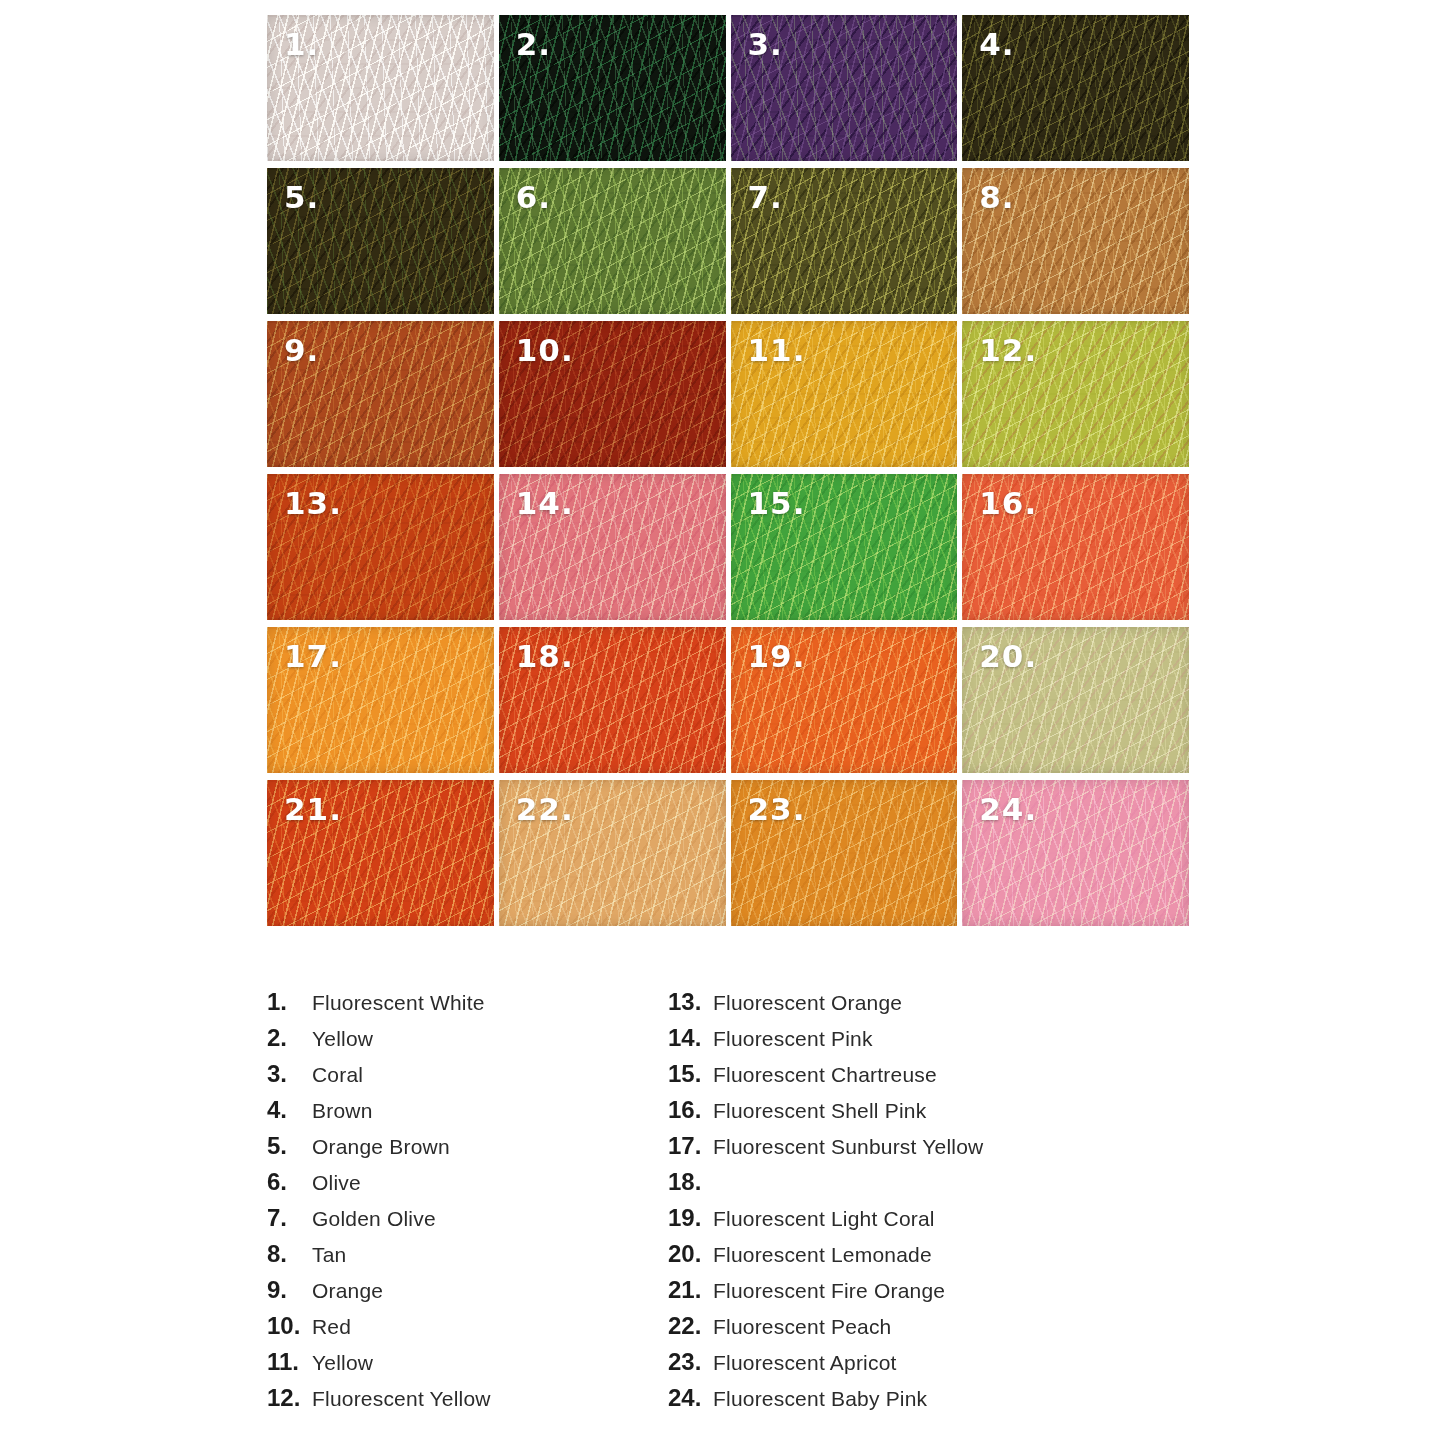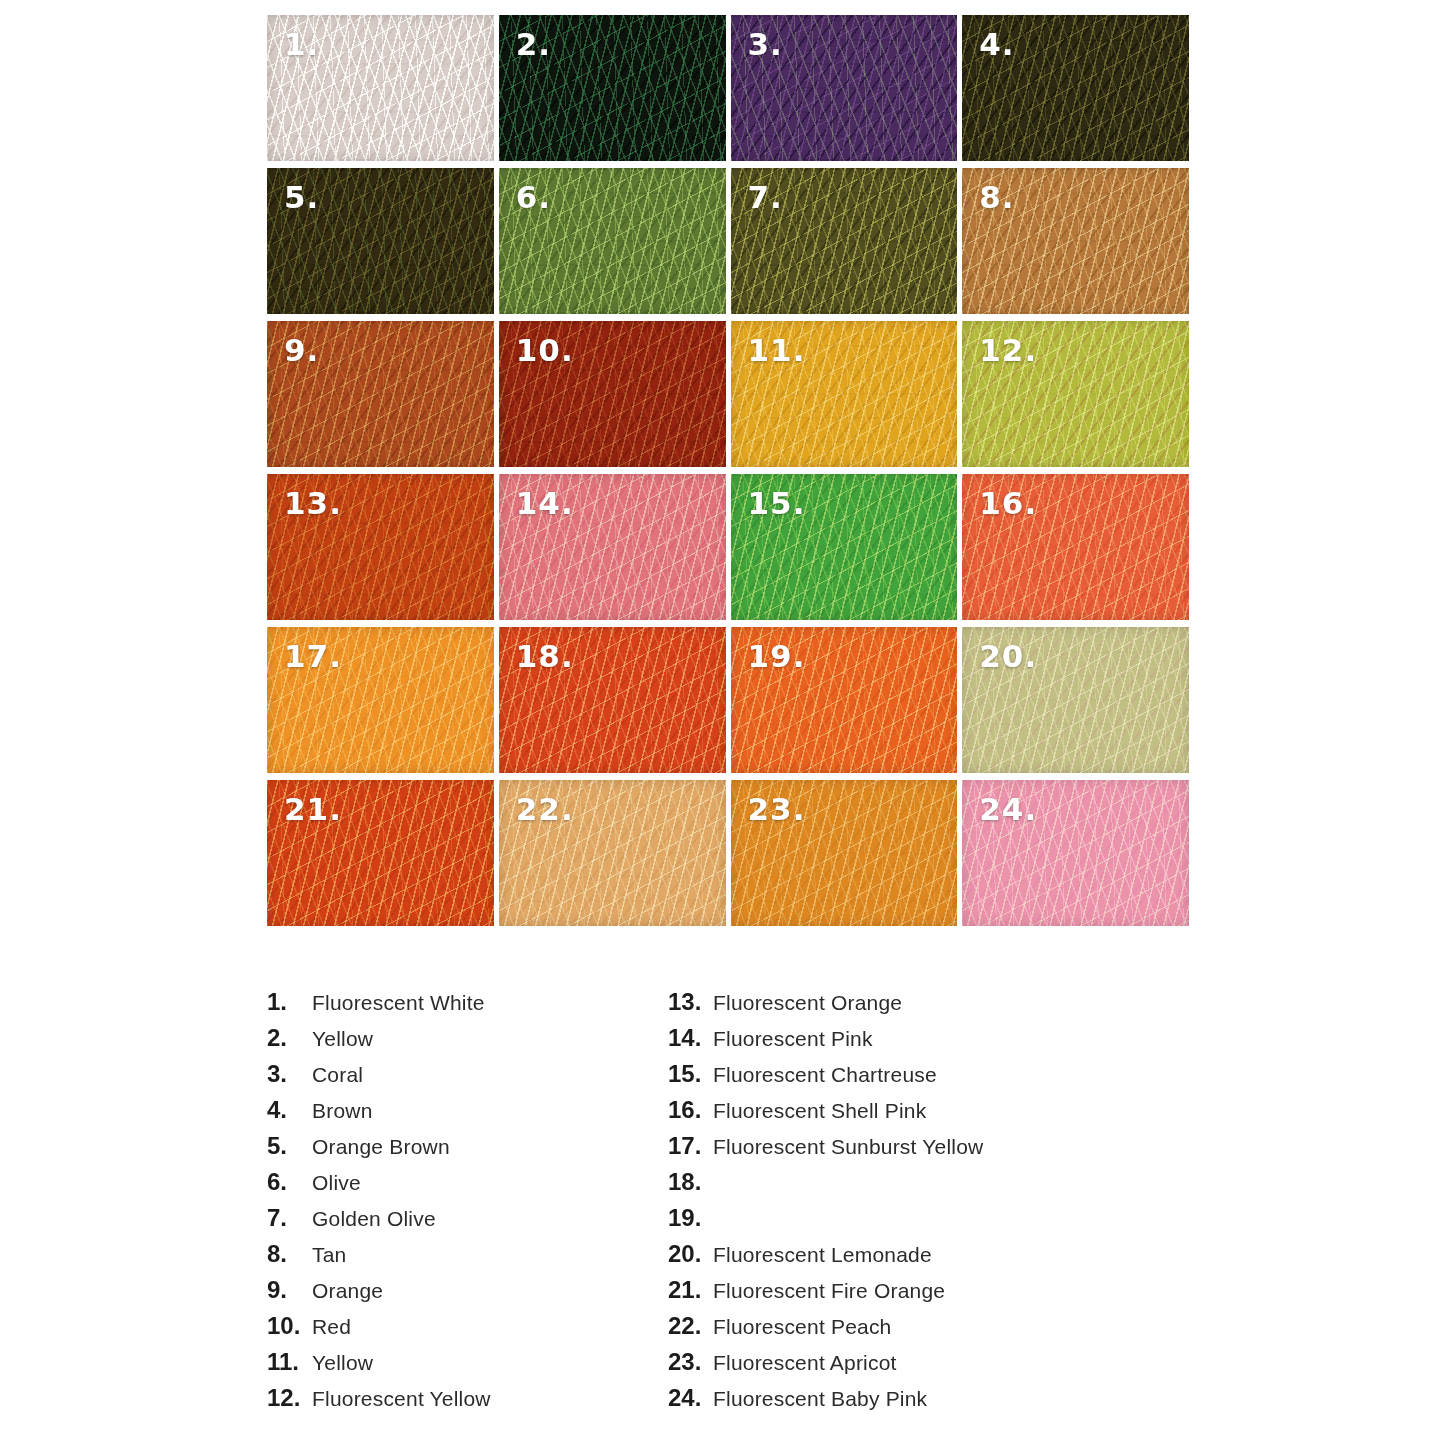--- a/index.html
+++ b/index.html
@@ -232,20 +232,21 @@
   </div>
       <div class="legend-item">
     <span class="legend-num">17.</span>
     <span class="legend-label">Fluorescent Sunburst Yellow</span>
   </div>
       <div class="legend-item">
     <span class="legend-num">18.</span>
   </div>
       <div class="legend-item">
     <span class="legend-num">19.</span>
+    <span class="legend-label">Fluorescent Light Coral</span>
   </div>
       <div class="legend-item">
     <span class="legend-num">20.</span>
     <span class="legend-label">Fluorescent Lemonade</span>
   </div>
       <div class="legend-item">
     <span class="legend-num">21.</span>
     <span class="legend-label">Fluorescent Fire Orange</span>
   </div>
       <div class="legend-item">

